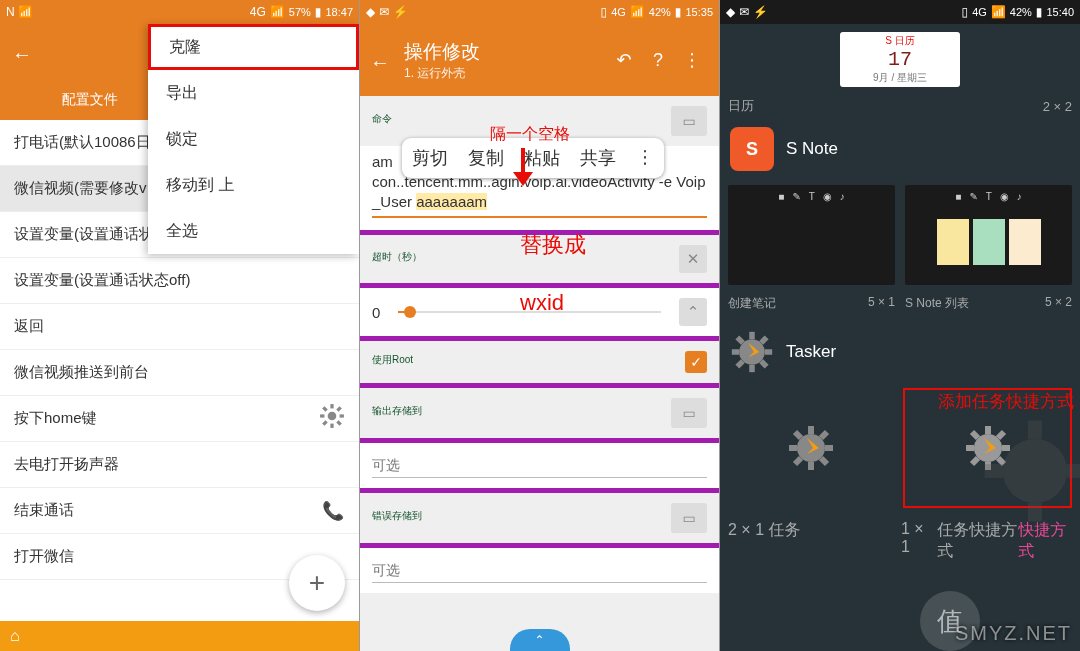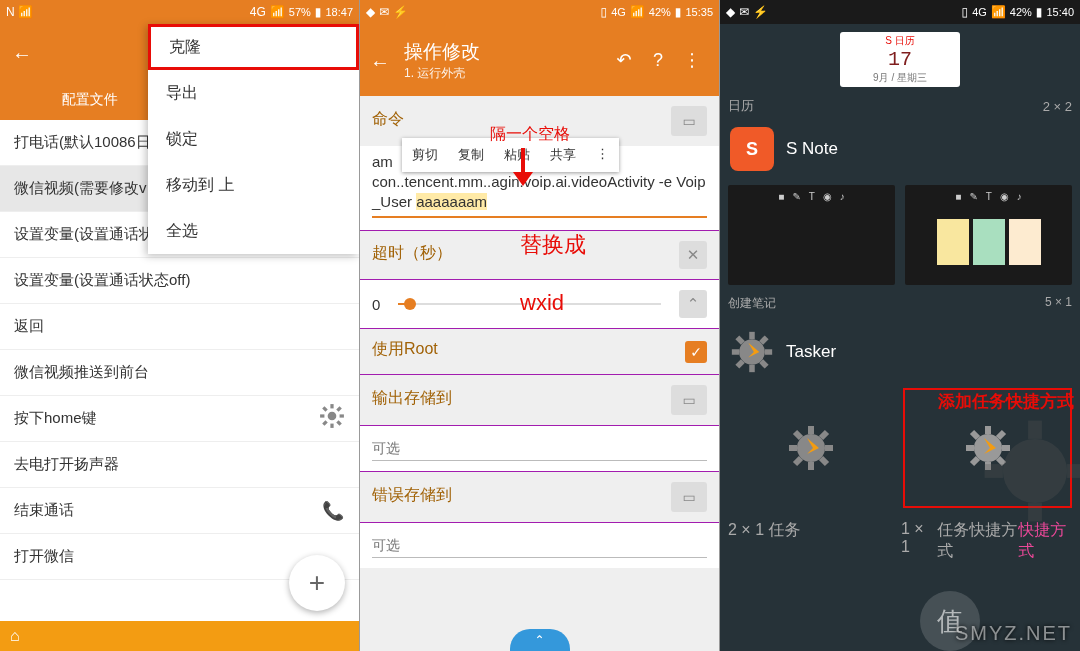--- a/index.html
+++ b/index.html
@@ -34,31 +34,31 @@
 
 
 .s2-header { height: 72px; background: #e67e22; display: flex; align-items: center; padding: 0 10px; color: #fff; }
 .s2-header .back { font-size: 20px; margin-right: 14px; }
 .s2-header .titleblk { flex: 1; }
 .s2-header .title { font-size: 19px; }
 .s2-header .sub { font-size: 12px; opacity: .9; }
 .s2-header .ic { width: 34px; text-align: center; font-size: 18px; }
 
 .s2-body { padding: 0; font-size: 15px; color: #333; }
-.s2-sec { padding: 10px 12px; border-top: 1px solid #a21caf; }
+.s2-sec { padding: 10px 12px; border-top: 5px solid #a21caf; }
 .s2-sec:first-child { border-top: none; }
 .s2-sec.grey { background: #efefef; }
-.s2-sec .lbl { font-size: 16px; color: #a16207; margin-bottom: 4px; }
+.s2-sec .lbl { font-size: 10px; color: #14532d; margin-bottom: 4px; }
 .s2-sec .row { display: flex; align-items: center; gap: 8px; }
 .s2-tag { width: 36px; height: 30px; background: #ddd; border-radius: 3px; display: flex; align-items: center; justify-content: center; color: #888; font-size: 14px; }
 .s2-cmd-box { position: relative; padding: 6px 12px 12px; }
 .s2-cmd-text { font-size: 15px; line-height: 20px; white-space: normal; word-break: break-all; }
 .s2-cmd-text .sel { background: #ffeaa7; }
 .s2-underline { height: 2px; background: #e67e22; margin-top: 4px; }
-.s2-ctx { position: absolute; top: -8px; left: 42px; background: #fff; box-shadow: 0 1px 4px rgba(0,0,0,.4); display: flex; font-size: 13px; z-index: 3; }
+.s2-ctx { position: absolute; top: -8px; left: 42px; background: #fff; box-shadow: 0 1px 4px rgba(0,0,0,.4); display: flex; font-size: 18px; z-index: 3; border-radius: 9px; }
 .s2-ctx span { padding: 8px 10px; color: #333; }
 .s2-arrow { width: 28px; height: 28px; background: #ddd; color: #888; display: flex; align-items: center; justify-content: center; border-radius: 3px; }
 .s2-check { width: 22px; height: 22px; border: 2px solid #e67e22; border-radius: 3px; background: #e67e22; color: #fff; display: flex; align-items: center; justify-content: center; font-size: 14px; margin-left: auto; }
 .s2-input { border: none; border-bottom: 1px solid #bbb; width: 100%; font-size: 14px; color: #999; padding: 4px 0; background: transparent; }
 .s2-anno { position: absolute; color: #E80C07; font-size: 22px; z-index: 6; white-space: nowrap; }
 .s2-redarrow { position: absolute; z-index: 6; }
 .s2-pill { position: absolute; bottom: 0; left: 50%; transform: translateX(-50%); width: 60px; height: 22px; background: #3498db; border-radius: 20px 20px 0 0; display: flex; align-items: center; justify-content: center; color: #fff; font-size: 12px; }
 
 
 .screen3 { background: #263238; color: #ddd; }
@@ -327,41 +327,45 @@
           <div class="s3-note" style="background:#a9dfbf;"></div>
           <div class="s3-note" style="background:#fdebd0;"></div>
         </div>
       </div>
     </div>
     <div class="s3-labelrow">
       <div>
             <span>创建笔记</span>
             <span class="r">5 × 1</span>
           </div>
+      <div style="margin-left:10px;">
+            <span>S Note 列表</span>
+            <span class="r">5 × 2</span>
+          </div>
     </div>
     <div class="s3-app-row">
       <div class="s3-tasker-ic">
         <svg class="gear" viewBox="0 0 48 48">
               <circle cx="24" cy="24" r="14" fill="#888"></circle>
               <g stroke="#888" stroke-width="6">
                 <line x1="24" y1="2" x2="24" y2="10"></line>
                 <line x1="24" y1="38" x2="24" y2="46"></line>
                 <line x1="2" y1="24" x2="10" y2="24"></line>
                 <line x1="38" y1="24" x2="46" y2="24"></line>
                 <line x1="8" y1="8" x2="14" y2="14"></line>
                 <line x1="34" y1="34" x2="40" y2="40"></line>
                 <line x1="8" y1="40" x2="14" y2="34"></line>
                 <line x1="34" y1="14" x2="40" y2="8"></line>
               </g>
               <polygon points="20,14 32,24 20,30 26,24" fill="#f39c12"></polygon>
             </svg>
       </div>
       <div class="name">Tasker</div>
     </div>
-    <div class="s3-anno" style="top:390px; right:6px;font-weight:bold;">添加任务快捷方式</div>
+    <div class="s3-anno" style="top:390px; right:6px;">添加任务快捷方式</div>
     <div class="s3-widgets2">
       <div class="s3-w2">
         <svg class="gear" viewBox="0 0 48 48">
               <circle cx="24" cy="24" r="14" fill="#888"></circle>
               <g stroke="#888" stroke-width="6">
                 <line x1="24" y1="2" x2="24" y2="10"></line>
                 <line x1="24" y1="38" x2="24" y2="46"></line>
                 <line x1="2" y1="24" x2="10" y2="24"></line>
                 <line x1="38" y1="24" x2="46" y2="24"></line>
                 <line x1="8" y1="8" x2="14" y2="14"></line>

